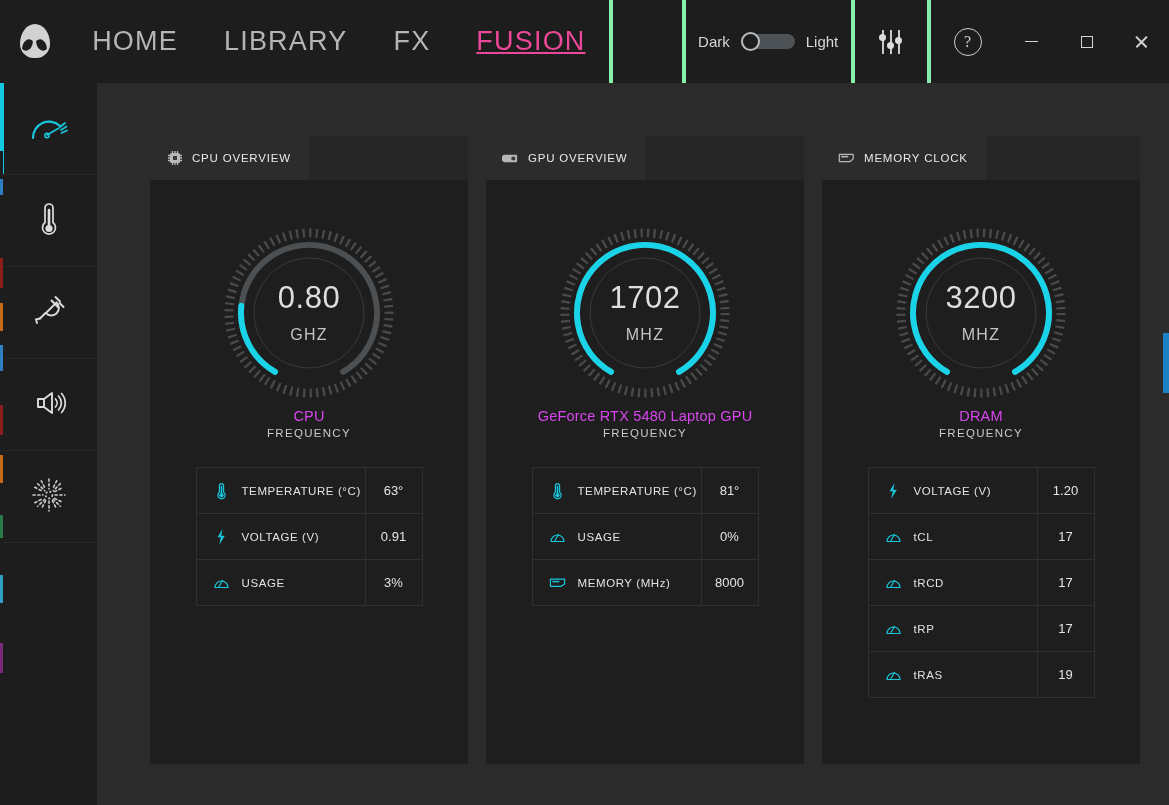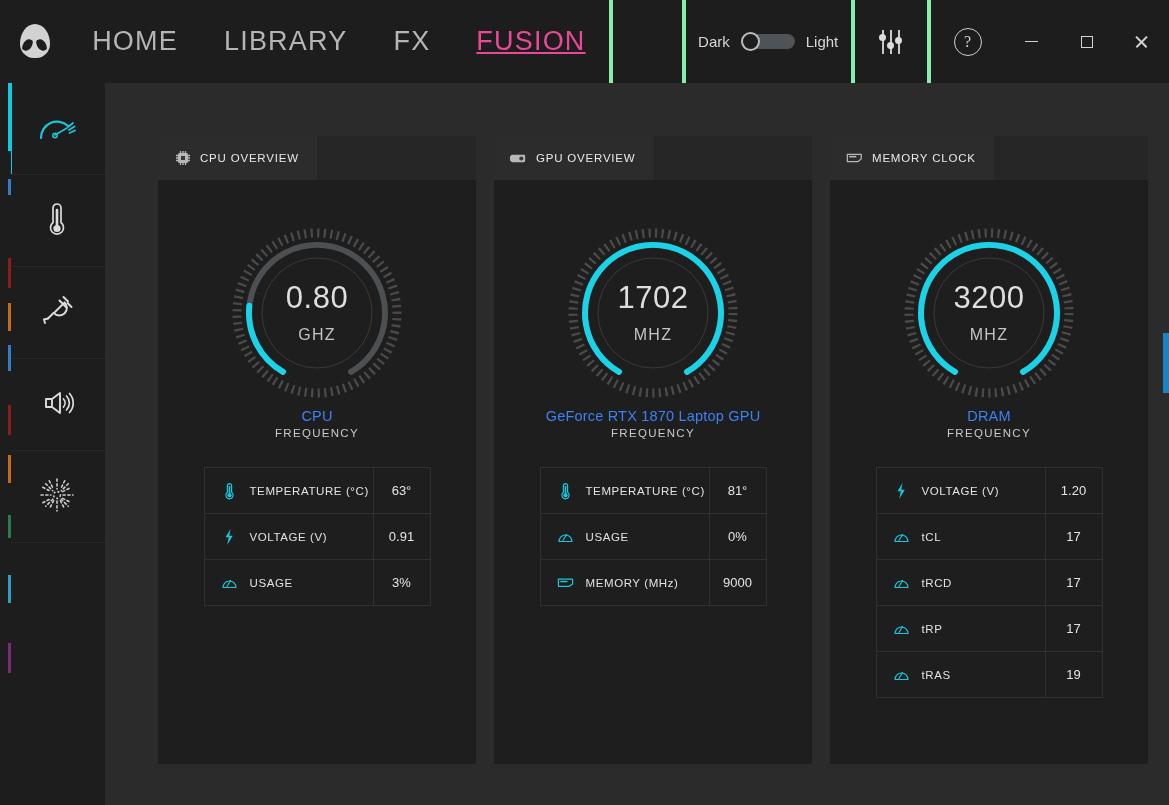--- a/index.html
+++ b/index.html
@@ -125,21 +125,21 @@
   .win-max { width: 12px; height: 12px; border: 1.5px solid #d4d4d4; box-sizing: border-box; }
   .win-close { position: relative; width: 15px; height: 15px; }
   .win-close::before, .win-close::after {
     content: ""; position: absolute; left: 0; top: 7px;
     width: 15px; height: 1.5px; background: #d4d4d4;
   }
   .win-close::before { transform: rotate(45deg); }
   .win-close::after  { transform: rotate(-45deg); }
 
   
-  .body-row { flex: 1 1 auto; display: flex; min-height: 0; position: relative; margin-left: 8px; }
+  .body-row { flex: 1 1 auto; display: flex; min-height: 0; position: relative; }
 
   
   .edge-strip {
     position: absolute; left: 0; top: 0; bottom: 0;
     width: 3px; z-index: 5;
     background: linear-gradient(to bottom,
       #12c9e0 0px, #12c9e0 68px,
       #1d1d1d 68px, #1d1d1d 96px,
       #2f7fc4 96px, #2f7fc4 112px,
       #1d1d1d 112px, #1d1d1d 175px,
@@ -220,21 +220,21 @@
   }
   .gauge-value {
     font-size: 31px; color: #dedede; font-weight: 300;
     letter-spacing: 0.5px; line-height: 1;
   }
   .gauge-unit {
     font-size: 16px; color: #c3c3c3;
     letter-spacing: 1.3px; margin-top: 13px;
   }
   .gauge-name {
-    font-size: 14.5px; color: #3b82f6;
+    font-size: 14.5px; color: #d946ef;
     margin-top: 10px; text-align: center;
     letter-spacing: 0.2px;
   }
   .gauge-sub {
     font-size: 11.5px; color: #c9c9c9;
     letter-spacing: 1.3px; margin-top: 3px;
   }
 
   
   .stats {
@@ -524,21 +524,21 @@
                 <circle cx="85" cy="85" r="80" fill="none" stroke="#4a4a4a" stroke-width="9" pathLength="100" style="stroke-dasharray:0.45 0.85;"></circle>
                 <circle cx="85" cy="85" r="55" fill="none" stroke="#3a3a3a" stroke-width="1"></circle>
                 <path d="M 44.8 154.6 A 80.5 80.5 0 1 1 125.2 154.6" fill="none" stroke="#4c5052" stroke-width="7" stroke-linecap="round" transform="scale(0.845) translate(15.6 15.6)"></path>
                 <path d="M 44.8 154.6 A 80.5 80.5 0 1 1 125.2 154.6" fill="none" stroke="#19d4e8" stroke-width="7" stroke-linecap="round" transform="scale(0.845) translate(15.6 15.6)" pathLength="100" stroke-dasharray="100 100"></path>
               </svg>
               <div class="gauge-center">
                 <div class="gauge-value">1702</div>
                 <div class="gauge-unit">MHZ</div>
               </div>
             </div>
-            <div class="gauge-name">GeForce RTX 1870 Laptop GPU</div>
+            <div class="gauge-name">GeForce RTX 5480 Laptop GPU</div>
             <div class="gauge-sub">FREQUENCY</div>
 
             <div class="stats">
               <div class="stat-row">
                 <div class="stat-label">
                   <span class="stat-ico">
                     <svg width="11" height="18" viewBox="0 0 11 18">
                       <path d="M5.5 1.6 a2.1 2.1 0 0 1 2.1 2.1 v6.6 a3.6 3.6 0 1 1 -4.2 0 V3.7 a2.1 2.1 0 0 1 2.1 -2.1z" fill="none" stroke="#19c6dc" stroke-width="1.2"></path>
                       <path d="M5.5 4.5 v7" stroke="#19c6dc" stroke-width="1.7" stroke-linecap="round"></path>
                       <circle cx="5.5" cy="13.3" r="2.1" fill="#19c6dc"></circle>
@@ -563,21 +563,21 @@
               <div class="stat-row">
                 <div class="stat-label">
                   <span class="stat-ico">
                     <svg width="18" height="13" viewBox="0 0 18 13">
                       <path d="M1.5 3 H16.5 V8 L13 10.5 H1.5 Z" fill="none" stroke="#19c6dc" stroke-width="1.3" stroke-linejoin="round"></path>
                       <path d="M3.5 5.5 H11" stroke="#19c6dc" stroke-width="1.6"></path>
                     </svg>
                   </span>
                   <span>MEMORY (MHz)</span>
                 </div>
-                <div class="stat-value">9000</div>
+                <div class="stat-value">8000</div>
               </div>
             </div>
           </div>
         </div>
 
         <div class="panel">
           <div class="panel-tabrow">
             <div class="panel-tab">
               <span class="tab-ico">
                 <svg width="19" height="14" viewBox="0 0 19 14">

